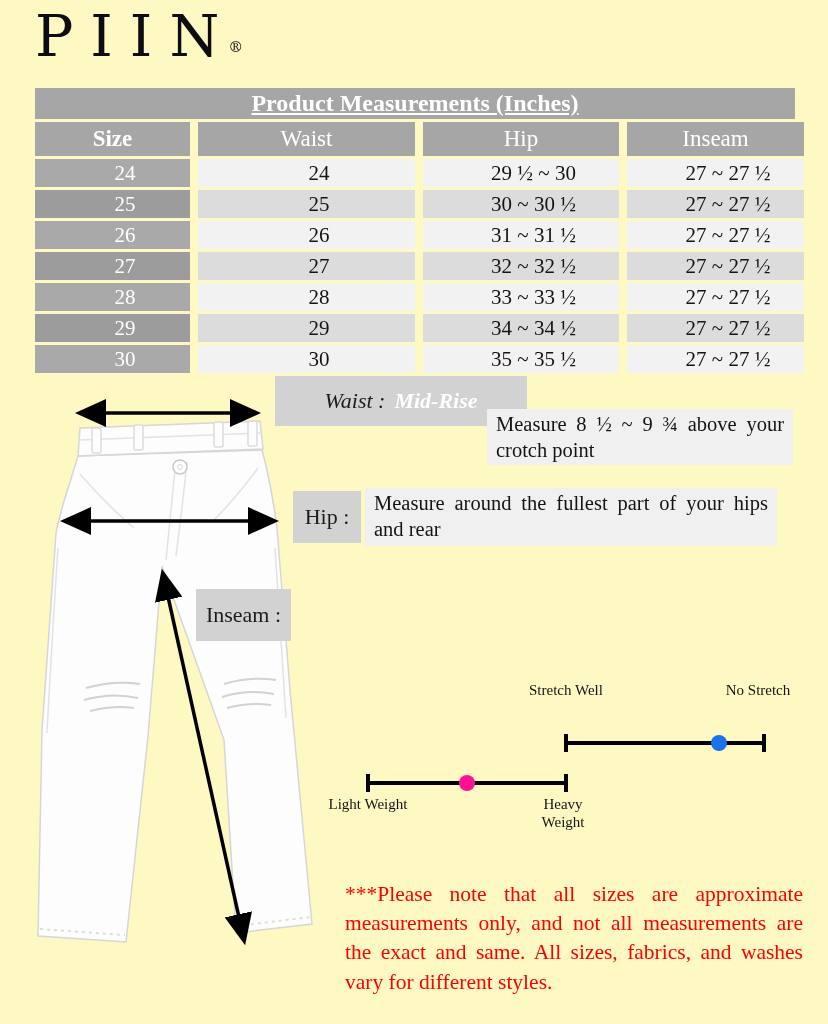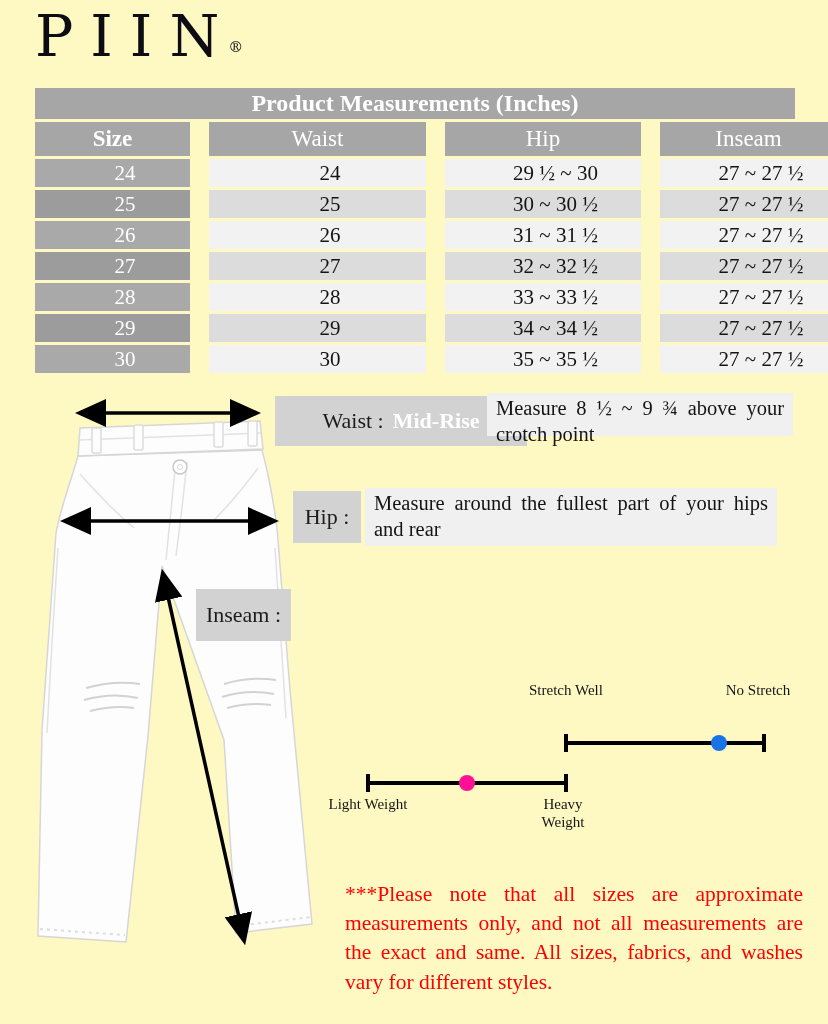--- a/index.html
+++ b/index.html
@@ -17,23 +17,23 @@
   }
   .logo .rmark {
     font-size:15px; letter-spacing:0; position:relative; top:-4px; left:-8px;
   }
 
   
   .mtable { position:absolute; left:35px; top:88px; width:760px;
     display:flex; flex-direction:column; row-gap:3px; }
   .mtable .titlebar {
     height:31px; background:#a6a6a6; color:#fff; text-align:center;
-    font-weight:700; font-size:24px; line-height:31px;
-  }
-  .grid-row { display:grid; grid-template-columns:155px 217px 196px 177px; column-gap:19px; }
+    font-weight:700; font-size:24px; line-height:31px;text-decoration:underline;
+  }
+  .grid-row { display:grid; grid-template-columns:155px 217px 196px 177px; column-gap:8px; }
   .hrow .cell {
     background:#a6a6a6; color:#fff; height:34px; line-height:34px;
     text-align:center; font-size:23px;
   }
   .hrow .cell.first { font-weight:700; }
   .trow .cell { height:28px; line-height:28px; text-align:center; font-size:21px; color:#141414;padding-left:25px; }
   .trow .cell { background:#f2f2f2; }
   .trow.alt .cell { background:#dcdcdc; }
   .trow .cell.size { background:#a9a9a9; color:#fff; }
   .trow.alt .cell.size { background:#9c9c9c; }
@@ -44,22 +44,22 @@
   
   .glabel {
     position:absolute; background:#d2d2d2; display:flex; align-items:center;
     justify-content:center; font-size:22px; color:#1c1c1c;
   }
   .glabel .gval { color:#ffffff; font-weight:700; margin-left:9px; }
   .gdesc {
     position:absolute; background:#f0f0f0; font-size:20.5px; color:#141414;
     text-align:justify; padding:3px 9px; line-height:1.26;
   }
-  .glabel-waist { left:275px; top:396px; width:252px; height:50px; }
-  .gdesc-waist  { left:487px; top:393px; width:306px; height:43px; }
+  .glabel-waist { left:275px; top:376px; width:252px; height:50px;font-style:italic; }
+  .gdesc-waist  { left:487px; top:409px; width:306px; height:56px; }
   .glabel-hip    { left:293px; top:491px; width:68px;  height:52px; }
   .gdesc-hip     { left:365px; top:488px; width:412px; height:58px; }
   .glabel-inseam { left:196px; top:589px; width:95px;  height:52px; }
   .gdesc-inseam  { left:295px; top:585px; width:497px; height:60px; }
 
   
   .scale-track { position:absolute; height:4px; background:#000; }
   .scale-track::before, .scale-track::after {
     content:""; position:absolute; top:-7px; width:4px; height:18px; background:#000;
   }

